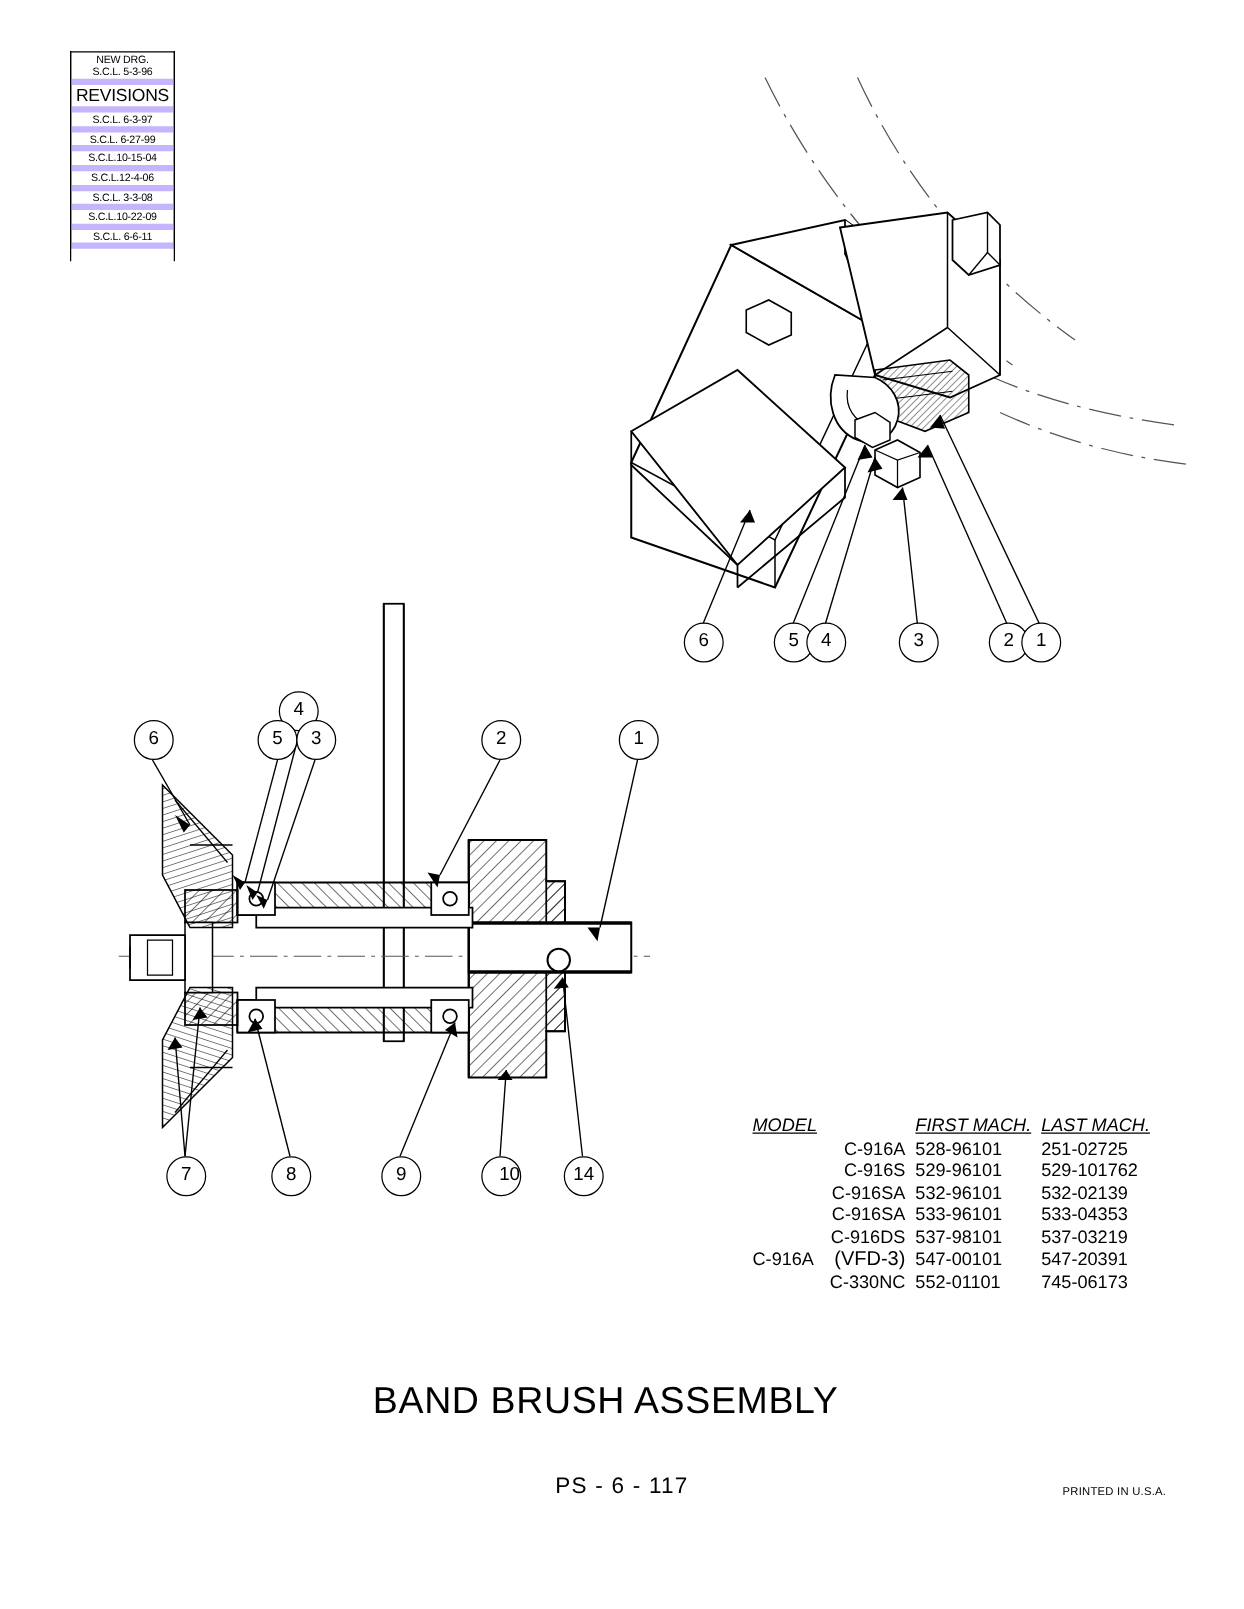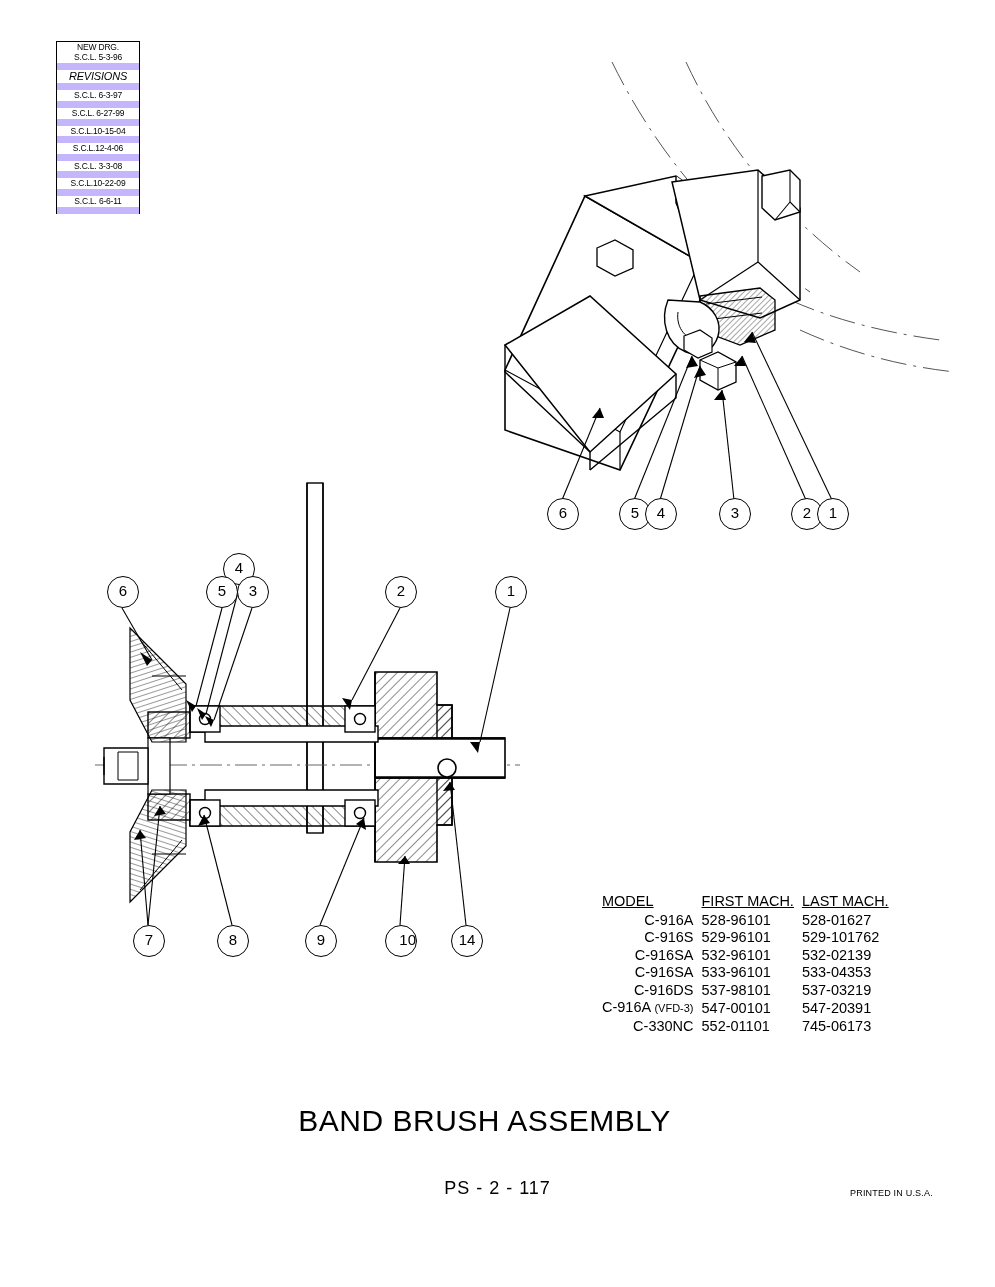--- a/index.html
+++ b/index.html
@@ -26,35 +26,34 @@
   .rev-block {
     position: absolute;
     left: 56px;
     top: 41px;
     width: 82px;
     border: 1px solid #000;
     border-bottom: none;
     background: #fff;
   }
   .rev-row {
-    border-bottom: 7px solid #c4b5fd;
+    border-bottom: 5px solid #c4b5fd;
     font-size: 8.5px;
     line-height: 1.25;
     text-align: center;
     padding: 0 1px;
     white-space: nowrap;
     letter-spacing: -0.2px;
   }
   .rev-row.two-line {
     line-height: 1.15;
     padding: 1px 1px 0 1px;
   }
   .rev-row.title {
-    font-size: 11px;
-    font-style: italic;
+    font-size: 14px;
   }
   .rev-tail {
     position: absolute;
     left: 56px;
     top: 41px;
     width: 82px;
     height: 168px;
     border-left: 1px solid #000;
     border-right: 1px solid #000;
     pointer-events: none;
@@ -93,30 +92,32 @@
     line-height: 17.5px;
     border-collapse: collapse;
     font-family: "Liberation Sans", sans-serif;
   }
   .model-table th {
     font-weight: normal;
     text-decoration: underline;
     padding: 0 4px 1px 4px;
     text-align: left;
     white-space: nowrap;
+    font-style: italic;
   }
   .model-table td {
     padding: 0 4px;
     white-space: nowrap;
   }
   .model-table td.model {
     text-align: right;
   }
   .model-table .vfd {
-    font-size: 11px;
+    font-size: 16px;
+    margin-left: 13px;
   }
 
   
   .assembly-title {
     position: absolute;
     left: 0;
     top: 1104px;
     width: 969px;
     text-align: center;
     font-size: 30px;
@@ -367,21 +368,21 @@
       <tr>
         <th>MODEL</th>
         <th>FIRST MACH.</th>
         <th>LAST MACH.</th>
       </tr>
     </thead>
     <tbody>
       <tr>
         <td class="model">C-916A</td>
         <td>528-96101</td>
-        <td>528-01627</td>
+        <td>251-02725</td>
       </tr>
       <tr>
         <td class="model">C-916S</td>
         <td>529-96101</td>
         <td>529-101762</td>
       </tr>
       <tr>
         <td class="model">C-916SA</td>
         <td>532-96101</td>
         <td>532-02139</td>
@@ -403,16 +404,16 @@
       </tr>
       <tr>
         <td class="model">C-330NC</td>
         <td>552-01101</td>
         <td>745-06173</td>
       </tr>
     </tbody>
   </table>
 
   <div class="assembly-title">BAND BRUSH ASSEMBLY</div>
-  <div class="sheet-number">PS - 2 - 117</div>
+  <div class="sheet-number">PS - 6 - 117</div>
   <div class="printed-in">PRINTED IN U.S.A.</div>
 
 </div>
 
 </body></html>

